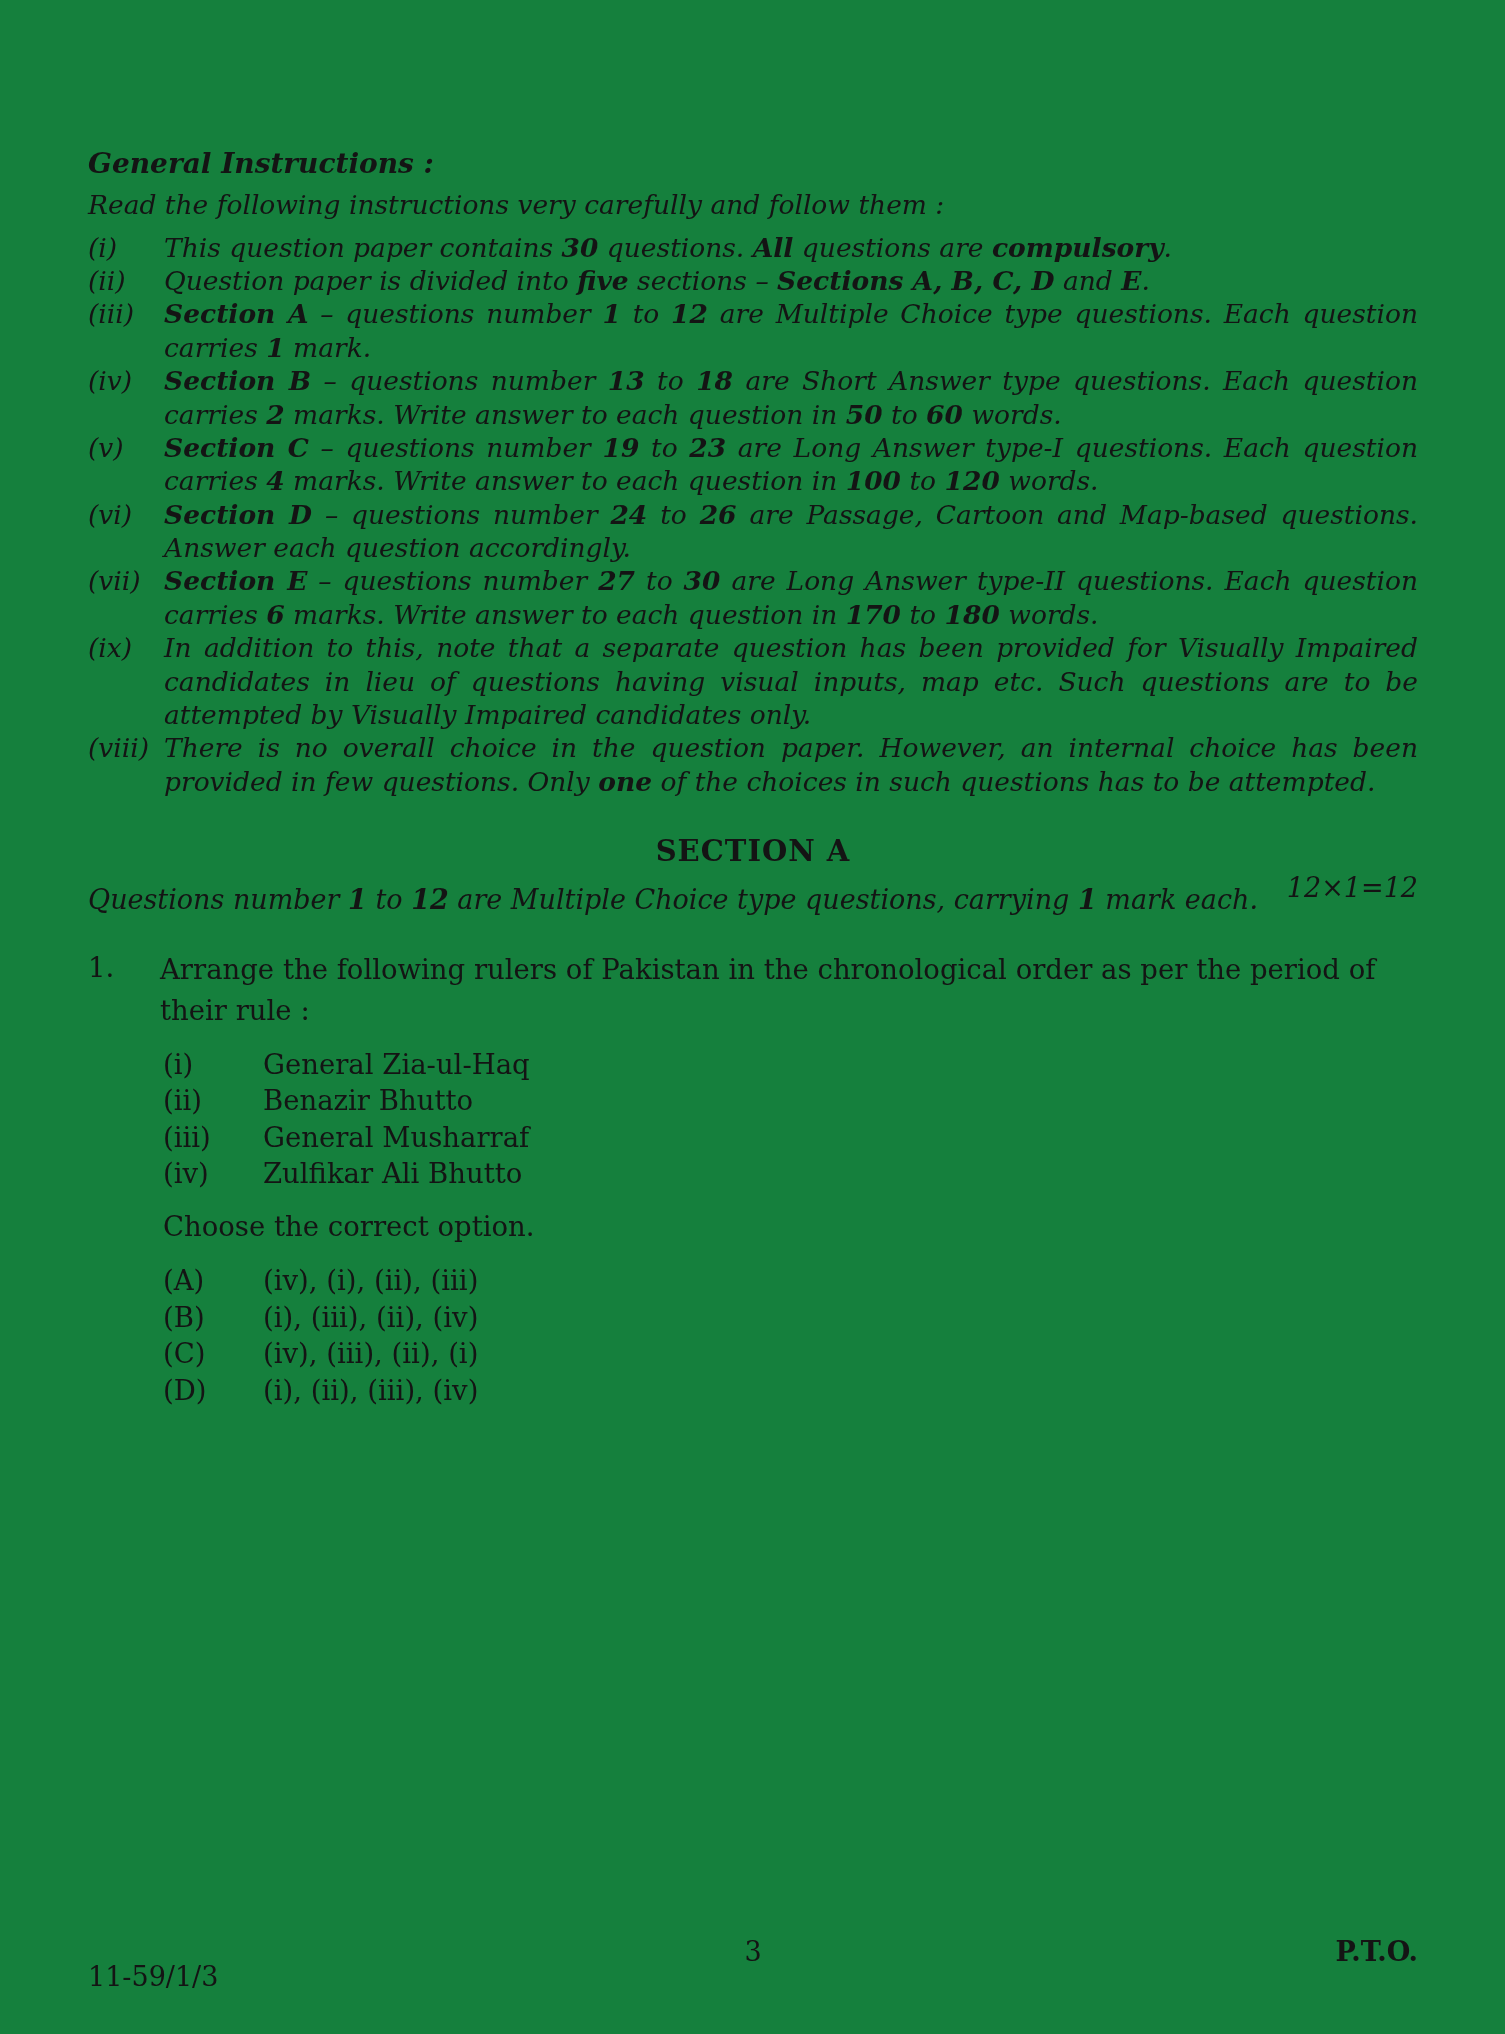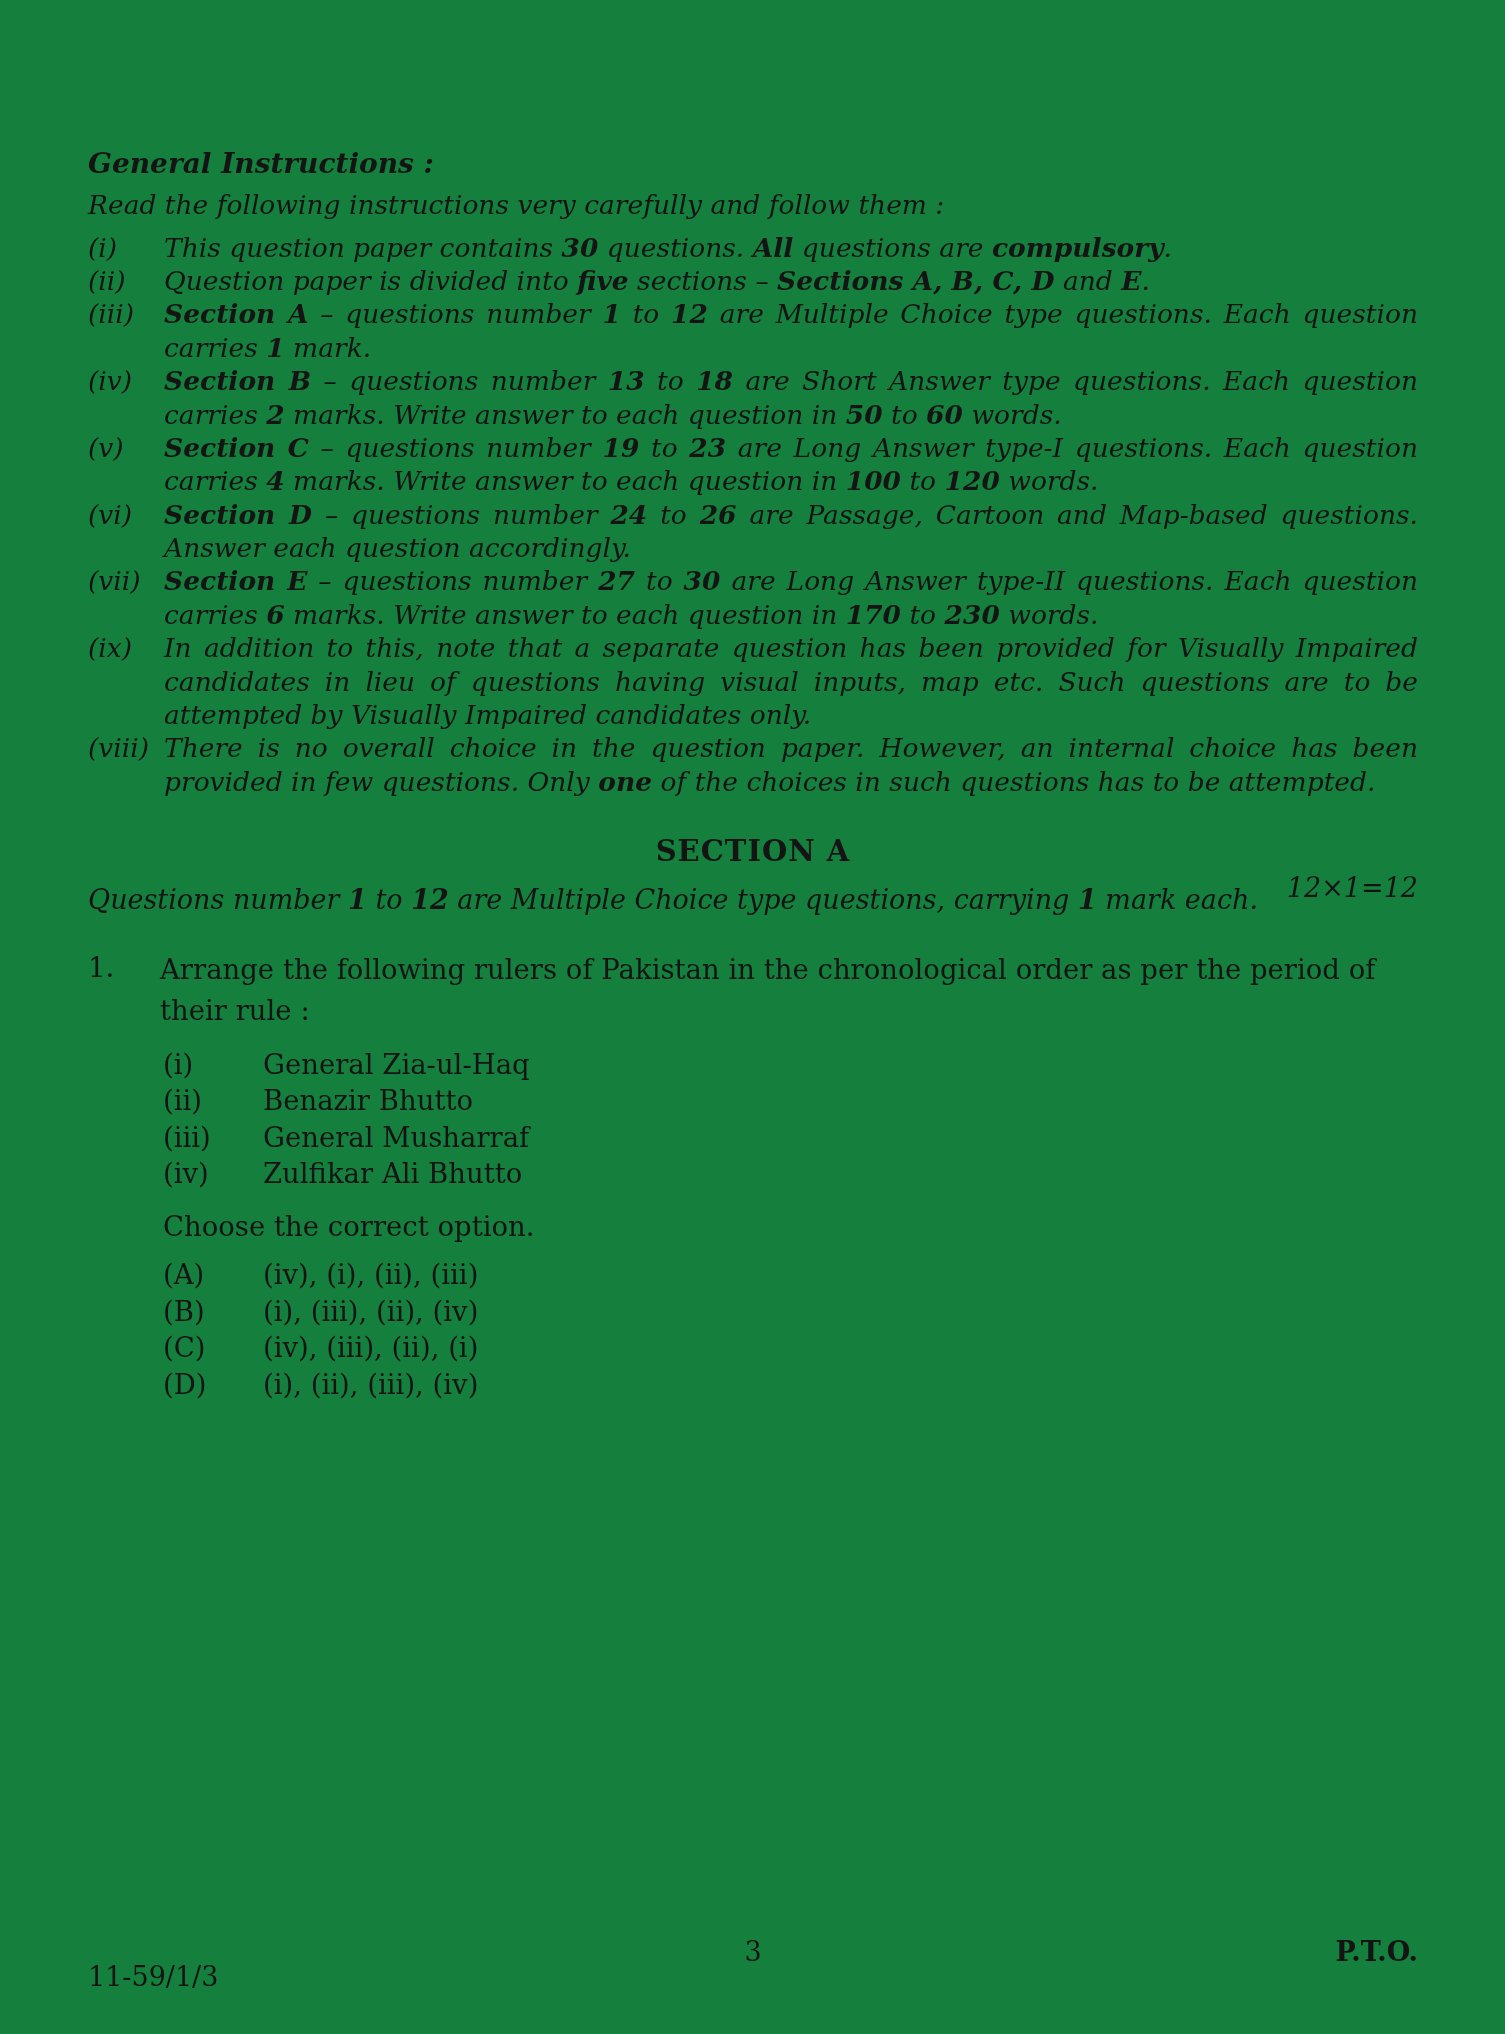--- a/index.html
+++ b/index.html
@@ -69,21 +69,21 @@
     line-height: 1.32;
   }
   .q-row { display: flex; }
   .q-num { flex: 0 0 72px; }
   .q-text { flex: 1; line-height: 1.5; }
   .q-parts { margin: 14px 0 0 75px; }
   .part-row { display: flex; line-height: 1.33; }
   .part-num { flex: 0 0 100px; }
   .part-text { flex: 1; }
   .choose {
-    margin: 16px 0 12px 75px;
+    margin: 16px 0 18px 75px;
   }
   .q-options { margin: 0 0 0 75px; }
   .q-options .part-row { line-height: 1.33; }
 
   
   .footer {
     position: absolute;
     left: 88px;
     right: 87px;
     top: 1936px;
@@ -124,21 +124,21 @@
       <div class="inst-item">
         <span class="inst-num">(v)</span>
         <span class="inst-text"><b>Section C</b><span> – questions number </span><b>19</b><span> to </span><b>23</b><span> are Long Answer type-I questions. Each question carries </span><b>4</b><span> marks. Write answer to each question in </span><b>100</b><span> to </span><b>120</b><span> words.</span></span>
       </div>
       <div class="inst-item">
         <span class="inst-num">(vi)</span>
         <span class="inst-text"><b>Section D</b><span> – questions number </span><b>24</b><span> to </span><b>26</b><span> are Passage, Cartoon and Map-based questions. Answer each question accordingly.</span></span>
       </div>
       <div class="inst-item">
         <span class="inst-num">(vii)</span>
-        <span class="inst-text"><b>Section E</b><span> – questions number </span><b>27</b><span> to </span><b>30</b><span> are Long Answer type-II questions. Each question carries </span><b>6</b><span> marks. Write answer to each question in </span><b>170</b><span> to </span><b>230</b><span> words.</span></span>
+        <span class="inst-text"><b>Section E</b><span> – questions number </span><b>27</b><span> to </span><b>30</b><span> are Long Answer type-II questions. Each question carries </span><b>6</b><span> marks. Write answer to each question in </span><b>170</b><span> to </span><b>180</b><span> words.</span></span>
       </div>
       <div class="inst-item">
         <span class="inst-num">(ix)</span>
         <span class="inst-text"><span>In addition to this, note that a separate question has been provided for Visually Impaired candidates in lieu of questions having visual inputs, map etc. Such questions are to be attempted by Visually Impaired candidates only.</span></span>
       </div>
       <div class="inst-item">
         <span class="inst-num">(viii)</span>
         <span class="inst-text"><span>There is no overall choice in the question paper. However, an internal choice has been provided in few questions. Only </span><b>one</b><span> of the choices in such questions has to be attempted.</span></span>
       </div>
     </section>

